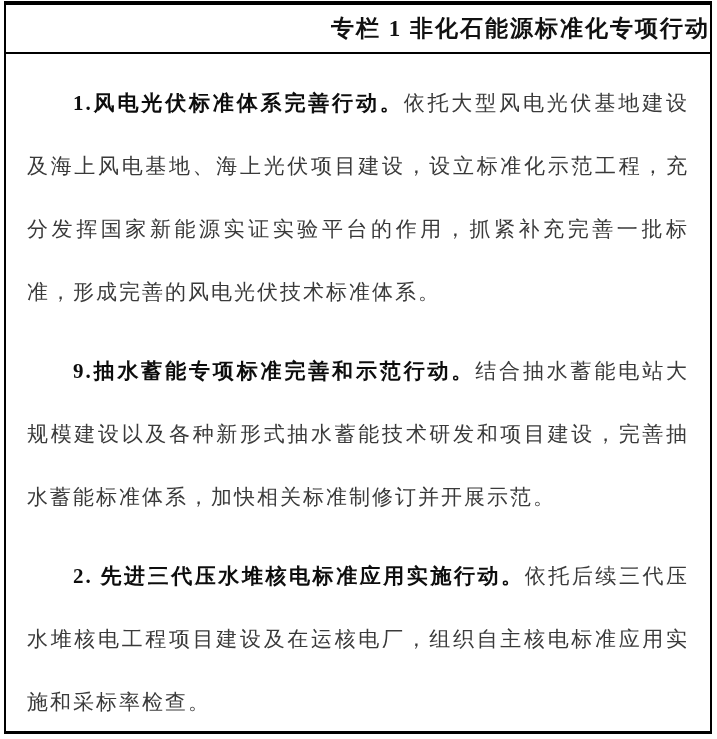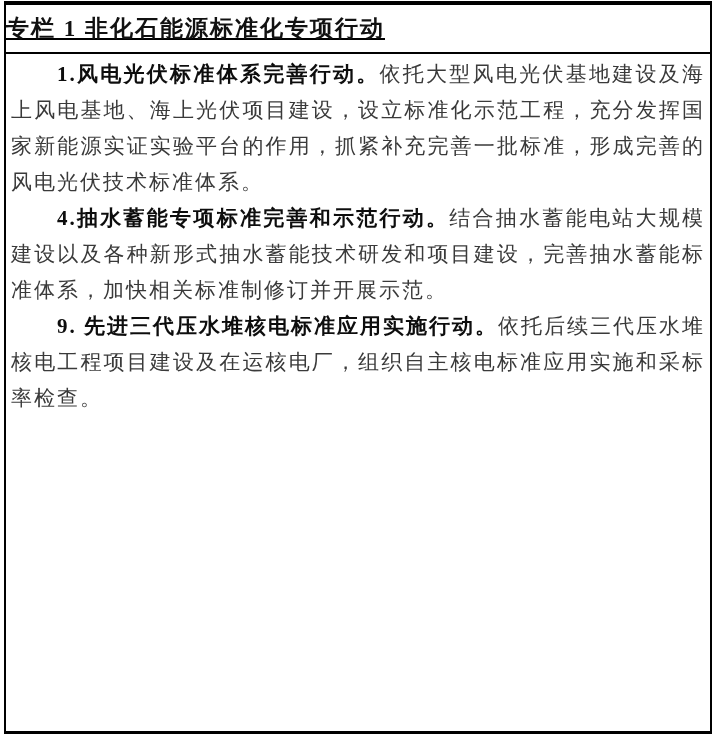--- a/index.html
+++ b/index.html
@@ -22,53 +22,52 @@
     border-bottom: 3px solid #000000;
     border-left: 2px solid #000000;
     border-right: 2px solid #000000;
     background: #ffffff;
   }
   .box-header {
     height: 47px;
     border-bottom: 2px solid #000000;
     display: flex;
     align-items: center;
-    justify-content: flex-start;
-    text-decoration: underline;
+    justify-content: flex-end;
   }
   .box-title {
     font-size: 23px;
     font-weight: bold;
     color: #111111;
     letter-spacing: 2px;
     white-space: nowrap;
   }
   .box-content {
     padding: 2px 5px 0 5px;
   }
   .para {
-    margin: 0;
+    margin: 16px;
     text-indent: 46px;
     font-size: 21px;
-    line-height: 36px;
+    line-height: 63px;
     letter-spacing: 2px;
     text-align: justify;
     text-justify: inter-character;
     color: #3a3a3a;
   }
   .para .lead {
     font-weight: bold;
     color: #0d0d0d;
   }
 </style>
 </head>
 <body>
 
 <div class="callout-box">
   <div class="box-header">
     <span class="box-title">专栏 1  非化石能源标准化专项行动</span>
   </div>
   <div class="box-content">
     <p class="para"><span class="lead">1.风电光伏标准体系完善行动。</span><span class="body-text">依托大型风电光伏基地建设及海上风电基地、海上光伏项目建设，设立标准化示范工程，充分发挥国家新能源实证实验平台的作用，抓紧补充完善一批标准，形成完善的风电光伏技术标准体系。</span></p>
-    <p class="para"><span class="lead">4.抽水蓄能专项标准完善和示范行动。</span><span class="body-text">结合抽水蓄能电站大规模建设以及各种新形式抽水蓄能技术研发和项目建设，完善抽水蓄能标准体系，加快相关标准制修订并开展示范。</span></p>
-    <p class="para"><span class="lead">9. 先进三代压水堆核电标准应用实施行动。</span><span class="body-text">依托后续三代压水堆核电工程项目建设及在运核电厂，组织自主核电标准应用实施和采标率检查。</span></p>
+    <p class="para"><span class="lead">9.抽水蓄能专项标准完善和示范行动。</span><span class="body-text">结合抽水蓄能电站大规模建设以及各种新形式抽水蓄能技术研发和项目建设，完善抽水蓄能标准体系，加快相关标准制修订并开展示范。</span></p>
+    <p class="para"><span class="lead">2. 先进三代压水堆核电标准应用实施行动。</span><span class="body-text">依托后续三代压水堆核电工程项目建设及在运核电厂，组织自主核电标准应用实施和采标率检查。</span></p>
   </div>
 </div>
 
 </body></html>

